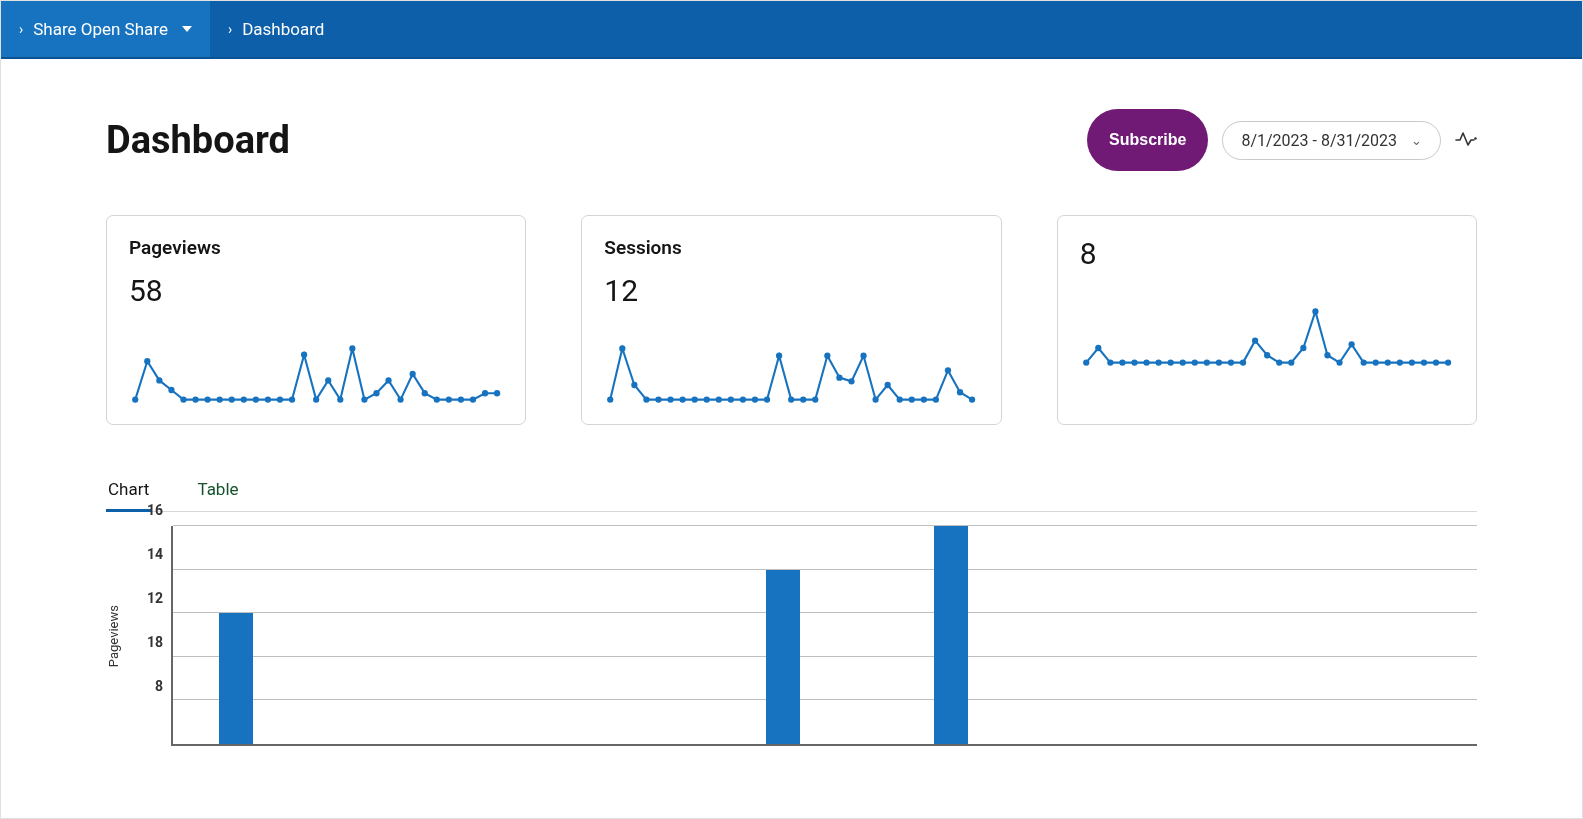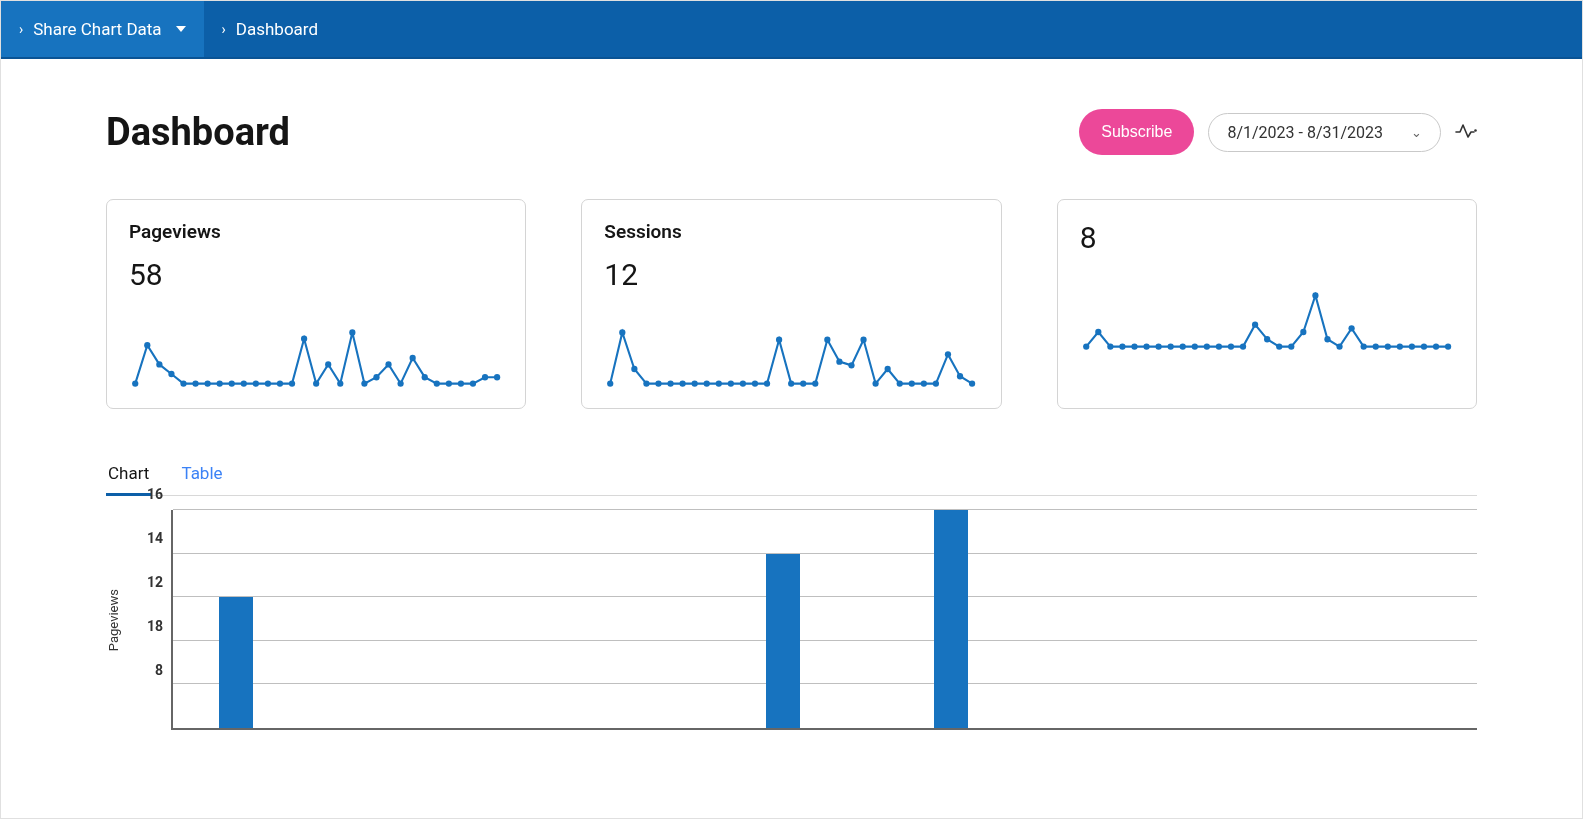--- a/index.html
+++ b/index.html
@@ -52,36 +52,37 @@
   .page-title {
     font-size: 38px;
     font-weight: 700;
   }
   .header-actions {
     display: flex;
     align-items: center;
     gap: 14px;
   }
   .btn-subscribe {
-    background: #ec4899;
+    background: #701a75;
     color: #fff;
     border: none;
     border-radius: 999px;
-    padding: 14px 22px;
+    padding: 22px 22px;
     font-size: 16px;
     cursor: pointer;
+    font-weight: bold;
   }
   .date-picker {
     border: 1px solid #c9c9c9;
     border-radius: 999px;
     padding: 9px 18px;
     font-size: 16px;
     display: flex;
     align-items: center;
-    gap: 28px;
+    gap: 14px;
     cursor: pointer;
     color: #333;
   }
   .date-picker .chev-down {
     font-size: 13px;
     color: #666;
   }
   .activity-icon {
     font-size: 18px;
     color: #333;
@@ -113,29 +114,29 @@
     width: 100%;
     height: 64px;
   }
   .section-title {
     font-size: 27px;
     font-weight: 700;
     margin-bottom: 18px;
   }
   .tabs {
     display: flex;
-    gap: 28px;
+    gap: 44px;
     border-bottom: 1px solid #d8d8d8;
     margin-bottom: 14px;
   }
   .tab {
     font-size: 17px;
     padding: 6px 2px 10px 2px;
     cursor: pointer;
-    color: #3b82f6;
+    color: #14532d;
   }
   .tab.active {
     color: #151515;
     border-bottom: 3px solid #0c5fa8;
     margin-bottom: -1px;
   }
   .chart-wrap {
     display: flex;
     gap: 10px;
   }
@@ -201,21 +202,21 @@
     width: 34px;
     background: #1773bf;
   }
 </style>
 </head>
 <body>
 
 <div class="topbar">
   <div class="topbar-item active">
     <span class="chev">›</span>
-    <span>Share Chart Data</span>
+    <span>Share Open Share</span>
     <span class="caret"></span>
   </div>
   <div class="topbar-item">
     <span class="chev">›</span>
     <span>Dashboard</span>
   </div>
 </div>
 
 <div class="content">
 

